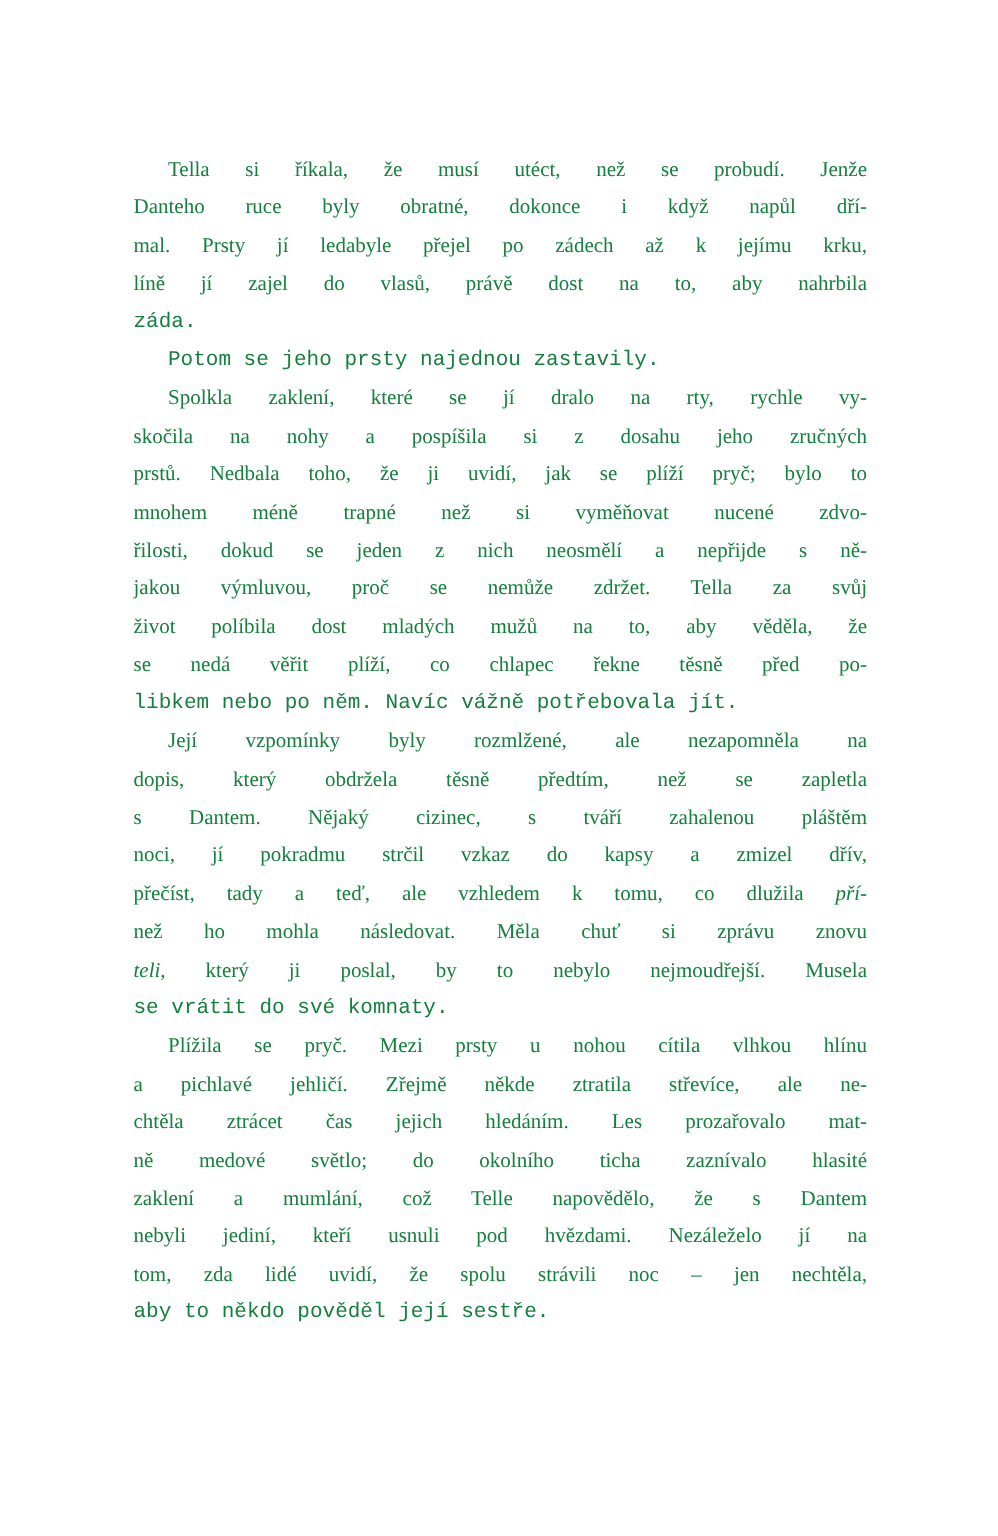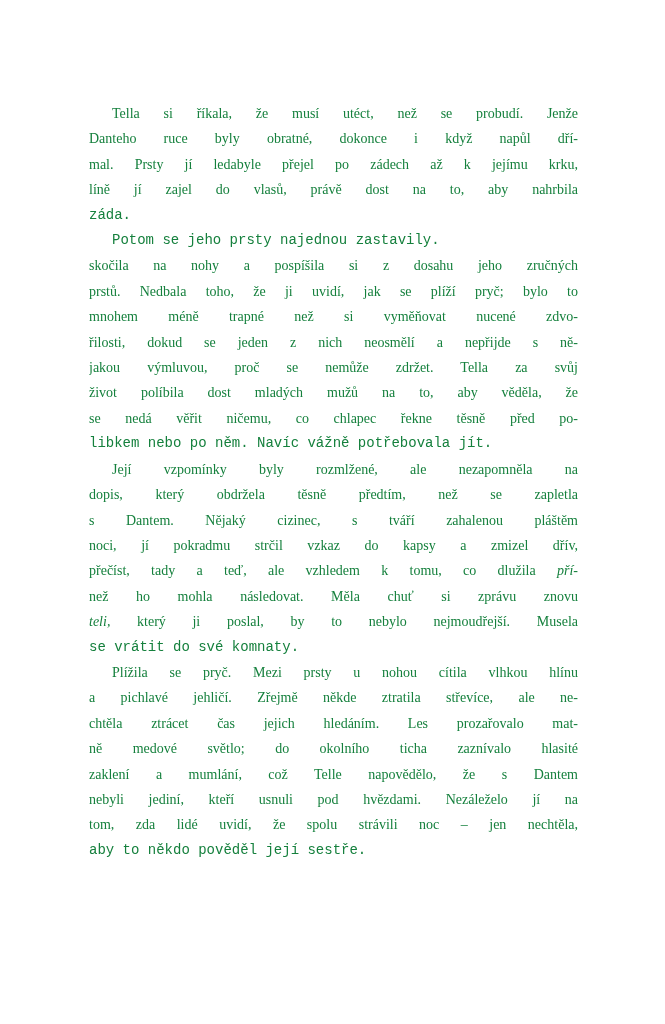--- a/index.html
+++ b/index.html
@@ -62,27 +62,28 @@
         <div class="text-line para-first">Tella si říkala, že musí utéct, než se probudí. Jenže</div>
         <div class="text-line">Danteho ruce byly obratné, dokonce i když napůl dří-</div>
         <div class="text-line">mal. Prsty jí ledabyle přejel po zádech až k jejímu krku,</div>
         <div class="text-line">líně jí zajel do vlasů, právě dost na to, aby nahrbila</div>
         <div class="text-line para-last">záda.</div>
       </div>
       <div class="paragraph">
         <div class="text-line para-first para-last">Potom se jeho prsty najednou zastavily.</div>
       </div>
       <div class="paragraph">
+        <div class="text-line para-first">Spolkla zaklení, které se jí dralo na rty, rychle vy-</div>
         <div class="text-line">skočila na nohy a pospíšila si z dosahu jeho zručných</div>
         <div class="text-line">prstů. Nedbala toho, že ji uvidí, jak se plíží pryč; bylo to</div>
         <div class="text-line">mnohem méně trapné než si vyměňovat nucené zdvo-</div>
         <div class="text-line">řilosti, dokud se jeden z nich neosmělí a nepřijde s ně-</div>
         <div class="text-line">jakou výmluvou, proč se nemůže zdržet. Tella za svůj</div>
         <div class="text-line">život políbila dost mladých mužů na to, aby věděla, že</div>
-        <div class="text-line">se nedá věřit ničemu, co chlapec řekne těsně před po-</div>
+        <div class="text-line">se nedá věřit plíží, co chlapec řekne těsně před po-</div>
         <div class="text-line para-last">libkem nebo po něm. Navíc vážně potřebovala jít.</div>
       </div>
       <div class="paragraph">
         <div class="text-line para-first">Její vzpomínky byly rozmlžené, ale nezapomněla na</div>
         <div class="text-line">dopis, který obdržela těsně předtím, než se zapletla</div>
         <div class="text-line">s Dantem. Nějaký cizinec, s tváří zahalenou pláštěm</div>
         <div class="text-line">noci, jí pokradmu strčil vzkaz do kapsy a zmizel dřív,</div>
         <div class="text-line">přečíst, tady a teď, ale vzhledem k tomu, co dlužila <em>pří-</em></div>
         <div class="text-line">než ho mohla následovat. Měla chuť si zprávu znovu</div>
         <div class="text-line"><em>teli,</em> který ji poslal, by to nebylo nejmoudřejší. Musela</div>

